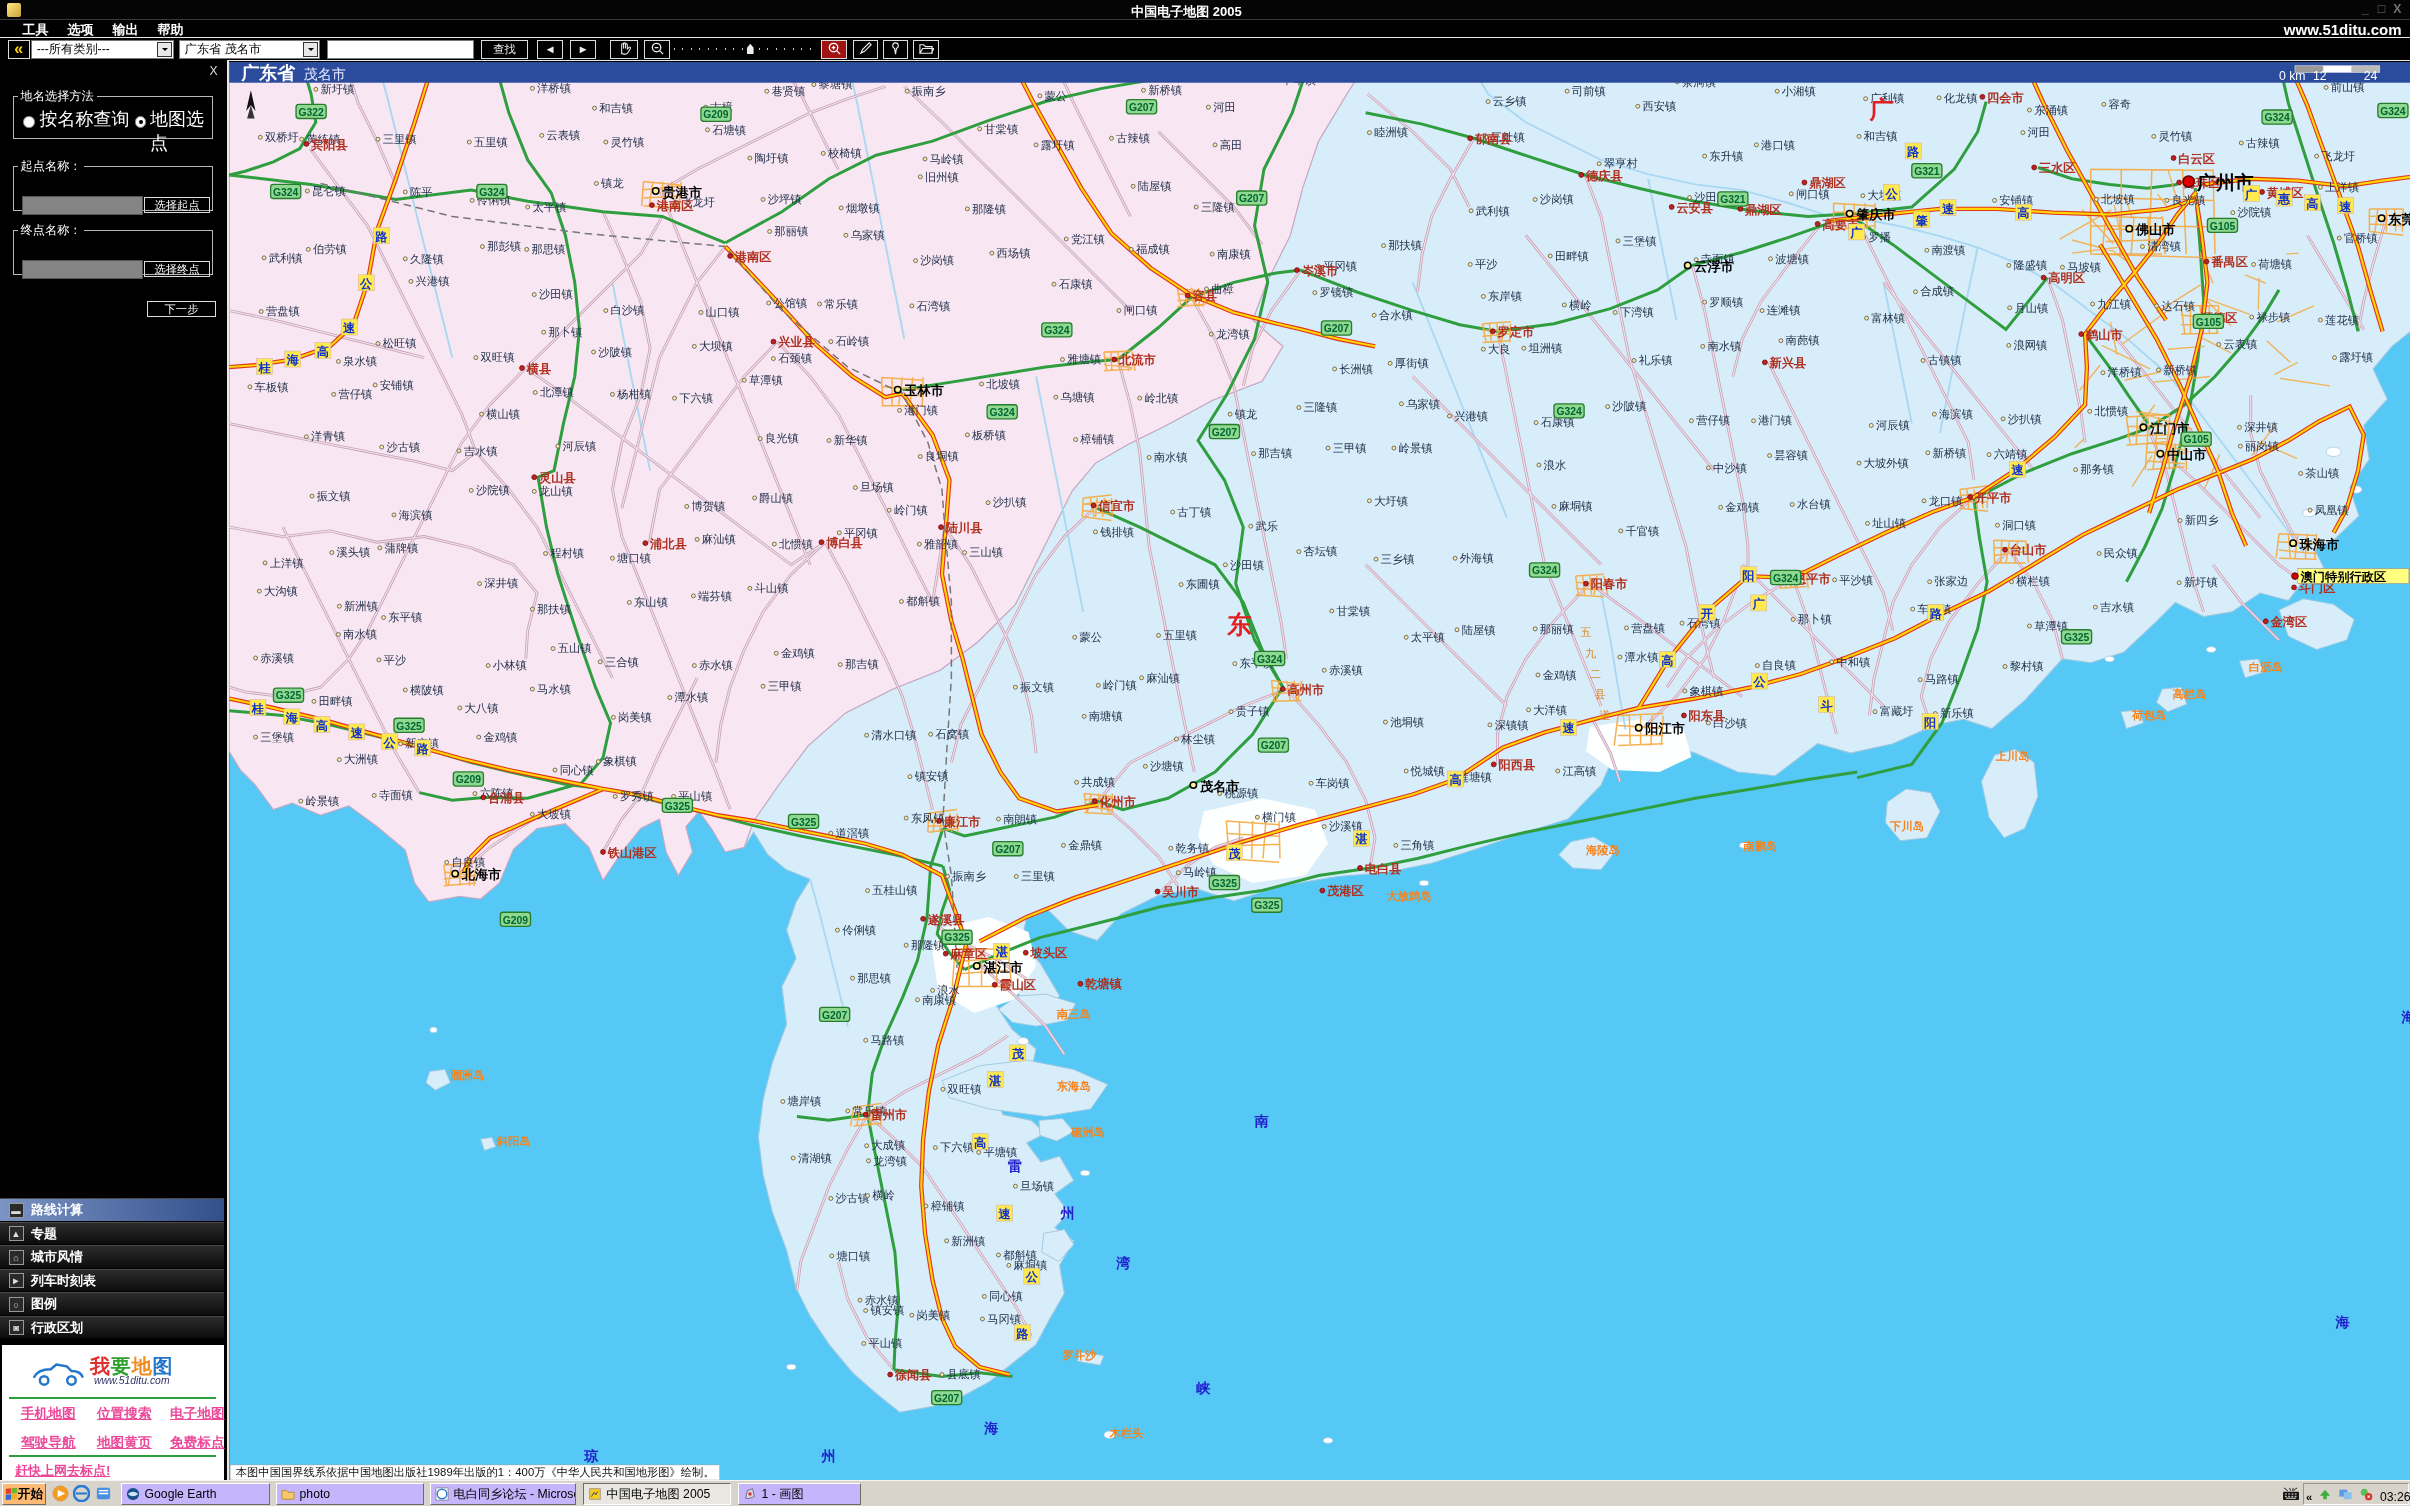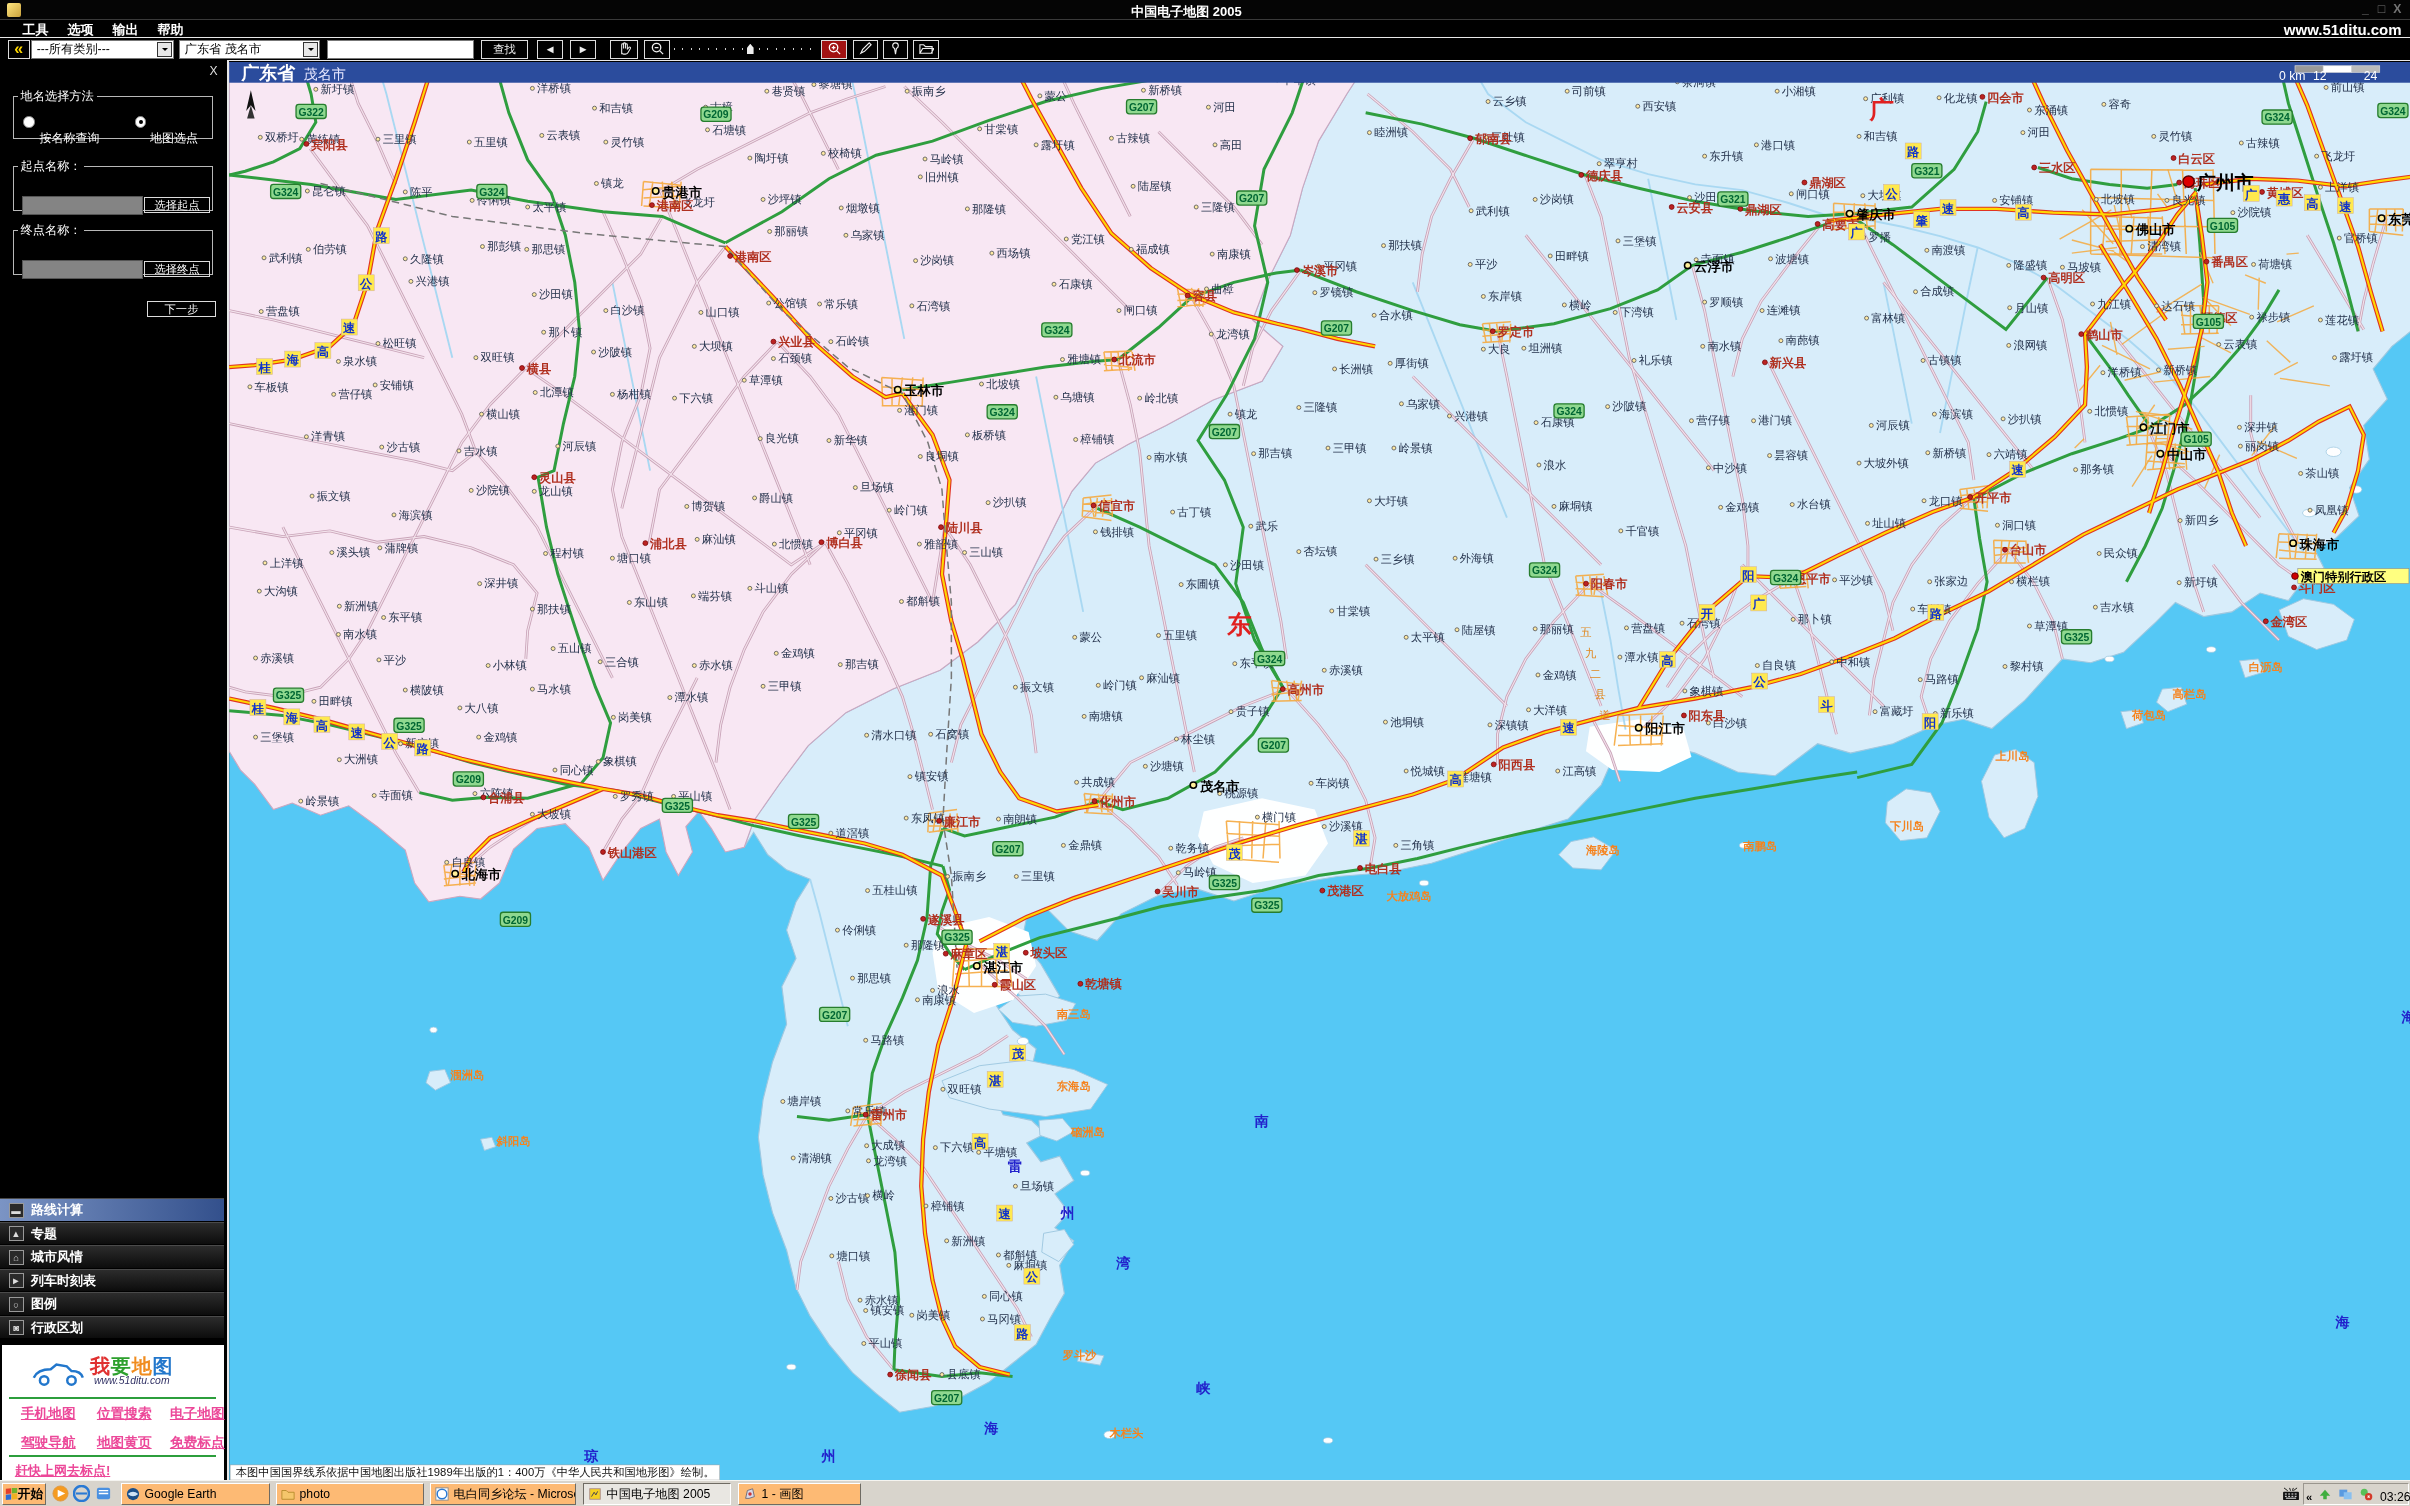--- a/index.html
+++ b/index.html
@@ -23,41 +23,41 @@
 .ticks{position:absolute;left:0;top:8.5px;width:141px;height:1.9px;background:repeating-linear-gradient(to right,#ccc 0 0.9px,transparent 0.9px 8.5px)}
 .knob{position:absolute;left:73px;top:3.8px;width:6.6px;height:10.4px;background:#eee;clip-path:polygon(50% 0,100% 40%,100% 100%,0 100%,0 40%)}
 .zred{background:#a11212;color:#fff}
 .sidebar{position:absolute;left:0;top:60px;width:227px;height:1137px;background:#000;color:#fff}
 .vdiv{position:absolute;left:227px;top:60px;width:1.9px;height:1420px;background:#e8e8e8;z-index:5}
 .closex{position:absolute;right:9.4px;top:3.8px;color:#ddd;font-size:12.2px}
 .fs{position:absolute;left:13px;width:200px;border:0.9px solid #b8b8b8;color:#fff}
 .fs legend{font-size:12.2px;margin-left:3.8px;padding:0 2.8px}
 .radio{position:absolute;left:9.4px;top:11.3px;width:11.3px;height:11.3px;border-radius:50%;background:#fff;border:0.9px solid #888}
 .radio.sel:after{content:"";position:absolute;left:2.8px;top:2.8px;width:3.8px;height:3.8px;border-radius:50%;background:#000}
-.rlab{position:absolute;left:25.4px;top:25px;font-size:12px}
+.rlab{position:absolute;left:25.4px;top:2px;font-size:18px}
 .ginput{position:absolute;left:7.5px;top:21px;width:121px;height:19px;background:#848484;border:0.9px solid #555}
 .gbtn{position:absolute;right:1.9px;top:21.7px;width:66px;height:16px;border:0.9px solid #ddd;font-size:11.3px;text-align:center;line-height:14px}
 .nextbtn{position:absolute;left:147px;width:69px;height:16px;border:0.9px solid #ddd;font-size:11.3px;text-align:center;line-height:14px}
 .navmenu{position:absolute;left:0;top:1198px;width:224px}
 .nav{height:23.5px;border-top:0.9px solid #4a4a4a;border-bottom:0.9px solid #000;background:linear-gradient(#2c2c2c,#0c0c0c);color:#fff;font-size:13px;font-weight:bold;line-height:22.6px;padding-left:31px;position:relative}
 .nav.active{background:linear-gradient(90deg,#7b94c4,#33508c)}
 .nico{position:absolute;left:8.5px;top:3.8px;width:15px;height:15px;border:0.9px solid #999;background:#2a2a2a;color:#ddd;font-style:normal;font-size:9.4px;text-align:center;line-height:14px}
 .logobox{position:absolute;left:1.9px;top:1345px;width:222px;height:136px;background:#fff}
 .logo{position:absolute;left:28px;top:3.8px;width:169px;height:47px}
 .logo svg{position:absolute;left:0;top:3.8px}
 .lgtxt{position:absolute;left:60px;top:3.8px;font-size:20px;font-weight:bold;letter-spacing:0.9px;white-space:nowrap}
 .lgurl{position:absolute;left:64px;top:26px;font-size:10.4px;color:#336;font-style:italic;white-space:nowrap}
 .gline{position:absolute;left:7.5px;width:207px;height:1.9px;background:#2c9e3c}
 .lk{position:absolute;color:#ec4899;font-size:13.7px;font-weight:bold;text-decoration:underline;white-space:nowrap}
 .taskbar{position:absolute;left:0;top:1480px;width:2411px;height:26px;background:#d8d4cc;border-top:0.9px solid #f5f4f0}
 .startbtn{position:absolute;left:1.9px;top:1.9px;width:44px;height:21.7px;background:#fdba74;border:0.9px solid;border-color:#fff #6f6b63 #6f6b63 #fff;font-size:12.7px;line-height:20px;white-space:nowrap}
 .startbtn svg{vertical-align:-2.8px;margin-left:1.9px}
 .startbtn b{color:#000}
 .ql{position:absolute;top:3.8px;width:19px;height:19px}
-.task{position:absolute;top:1.9px;height:21.7px;background:#fdba74;border:0.9px solid;border-color:#fff #6f6b63 #6f6b63 #fff;font-size:12.2px;color:#000;line-height:20px;padding-left:22.6px;white-space:nowrap;overflow:hidden}
+.task{position:absolute;top:1.9px;height:21.7px;background:#c4b5fd;border:0.9px solid;border-color:#fff #6f6b63 #6f6b63 #fff;font-size:12.2px;color:#000;line-height:20px;padding-left:22.6px;white-space:nowrap;overflow:hidden}
 .task.pressed{background:#e9e7e2;border-color:#6f6b63 #fff #fff #6f6b63}
 .ti{position:absolute;left:3.8px;top:2.8px}
 .kbico{position:absolute;left:2282px;top:5.6px}
 .tray{position:absolute;left:2303px;top:1.9px;width:106px;height:22.6px;border:0.9px solid;border-color:#9a968e #fff #fff #9a968e;padding:2.8px 0 0 1.9px;white-space:nowrap}
 .trk{font-weight:bold;font-size:11.3px;margin-right:0.9px}
 .clock{font-size:12.2px;color:#000;margin-left:1.9px}
 .tn{font:12px "Liberation Sans",sans-serif;fill:#22304a}
 .rc{font:bold 13px "Liberation Sans",sans-serif;fill:#b03020}
 .bc{font:bold 14px "Liberation Sans",sans-serif;fill:#000}
 .oc{font:bold 12px "Liberation Sans",sans-serif;fill:#f5831e}

